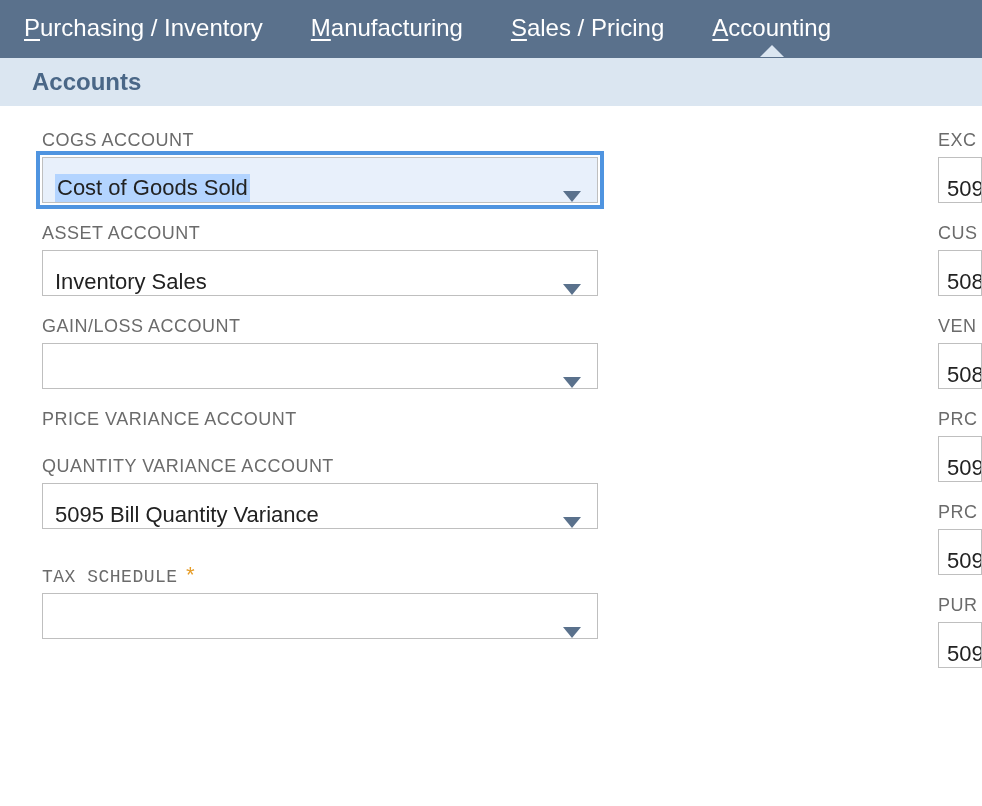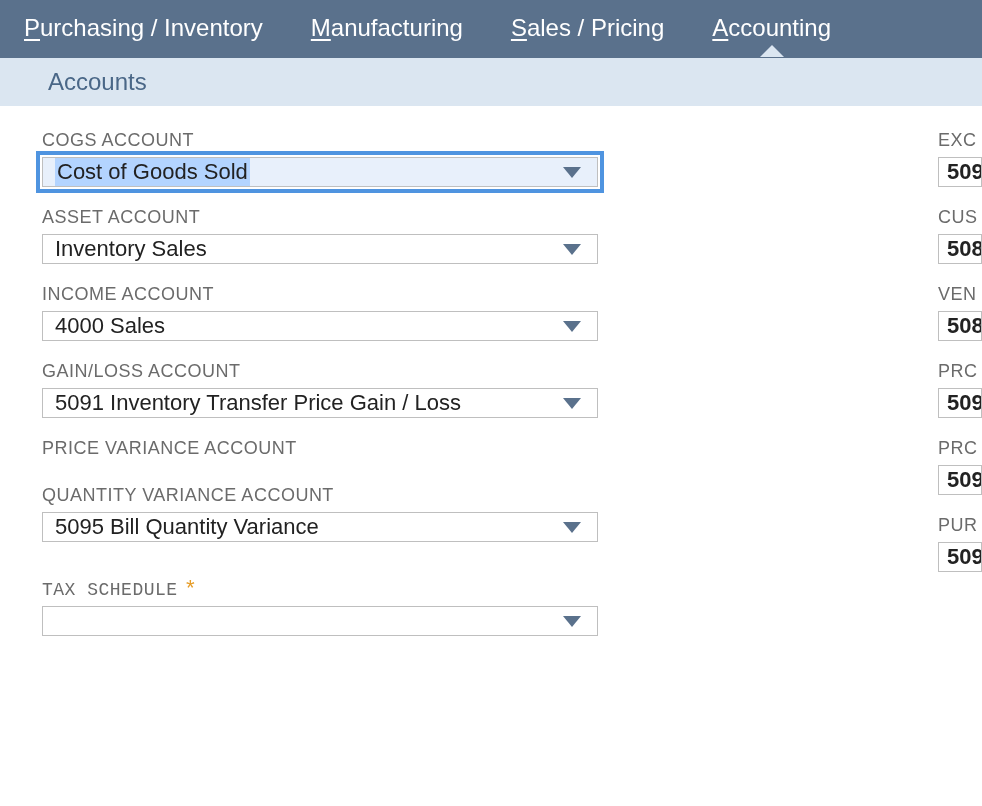--- a/index.html
+++ b/index.html
@@ -35,24 +35,24 @@
     left: 50%;
     transform: translateX(-50%);
     width: 0; height: 0;
     border-left: 12px solid transparent;
     border-right: 12px solid transparent;
     border-bottom: 12px solid #dbe6f1;
   }
   .mn { text-decoration: underline; text-underline-offset: 3px; }
   .subheader {
     background: #dbe6f1;
-    padding: 10px 48px;
+    padding: 10px 32px;
     color: #4a6787;
     font-size: 24px;
-    font-weight: 400;
+    font-weight: 700;
   }
   .content {
     display: flex;
     padding: 24px 0 0 42px;
     gap: 340px;
   }
   .col { display: flex; flex-direction: column; }
   .field-group { margin-bottom: 20px; }
   .field-label {
     color: #6b6b6b;
@@ -61,25 +61,25 @@
     margin-bottom: 6px;
     display: flex;
     align-items: center;
     gap: 6px;
     white-space: nowrap;
   }
   .req { color: #e69d29; font-size: 22px; line-height: 0.5; }
   .dropdown {
     position: relative;
     width: 556px;
-    height: 30px;
+    height: 46px;
     border: 1px solid #bfbfbf;
     background: #fff;
     display: flex;
-    align-items: center;
+    align-items: flex-end;
     padding: 0 12px;
     font-size: 22px;
     color: #222;
     cursor: pointer;
   }
   .dropdown.focused {
     outline: 4px solid #4f94e0;
     outline-offset: 2px;
     background: #e8f0fb;
   }
@@ -88,21 +88,21 @@
     padding: 1px 2px;
   }
   .caret {
     position: absolute;
     right: 16px;
     width: 0; height: 0;
     border-left: 9px solid transparent;
     border-right: 9px solid transparent;
     border-top: 11px solid #5a718c;
   }
-  .dropdown-narrow { width: 44px; font-weight: bold; }
+  .dropdown-narrow { width: 44px; }
   .col2-label { white-space: nowrap; }
   .col2 .dropdown { width: 44px; padding: 0 8px; overflow: hidden; }
 </style>
 </head>
 <body>
 
 <div class="topnav">
   <div class="topnav-item"><span class="mn">P</span><span>urchasing / Inventory</span></div>
   <div class="topnav-item"><span class="mn">M</span><span>anufacturing</span></div>
   <div class="topnav-item"><span class="mn">S</span><span>ales / Pricing</span></div>
@@ -123,32 +123,24 @@
     </div>
 
     <div class="field-group">
       <div class="field-label">ASSET ACCOUNT</div>
       <div class="dropdown">
         <span class="dd-text">Inventory Sales</span>
         <span class="caret"></span>
       </div>
     </div>
 
-    <div class="field-group">
-      <div class="field-label">INCOME ACCOUNT</div>
-      <div class="dropdown">
-        <span class="dd-text">4000 Sales</span>
-        <span class="caret"></span>
-      </div>
-    </div>
 
     <div class="field-group">
       <div class="field-label">GAIN/LOSS ACCOUNT</div>
       <div class="dropdown">
-        <span class="dd-text">5091 Inventory Transfer Price Gain / Loss</span>
         <span class="caret"></span>
       </div>
     </div>
 
     <div class="field-group">
       <div class="field-label">PRICE VARIANCE ACCOUNT</div>
     </div>
 
     <div class="field-group">
       <div class="field-label">QUANTITY VARIANCE ACCOUNT</div>

